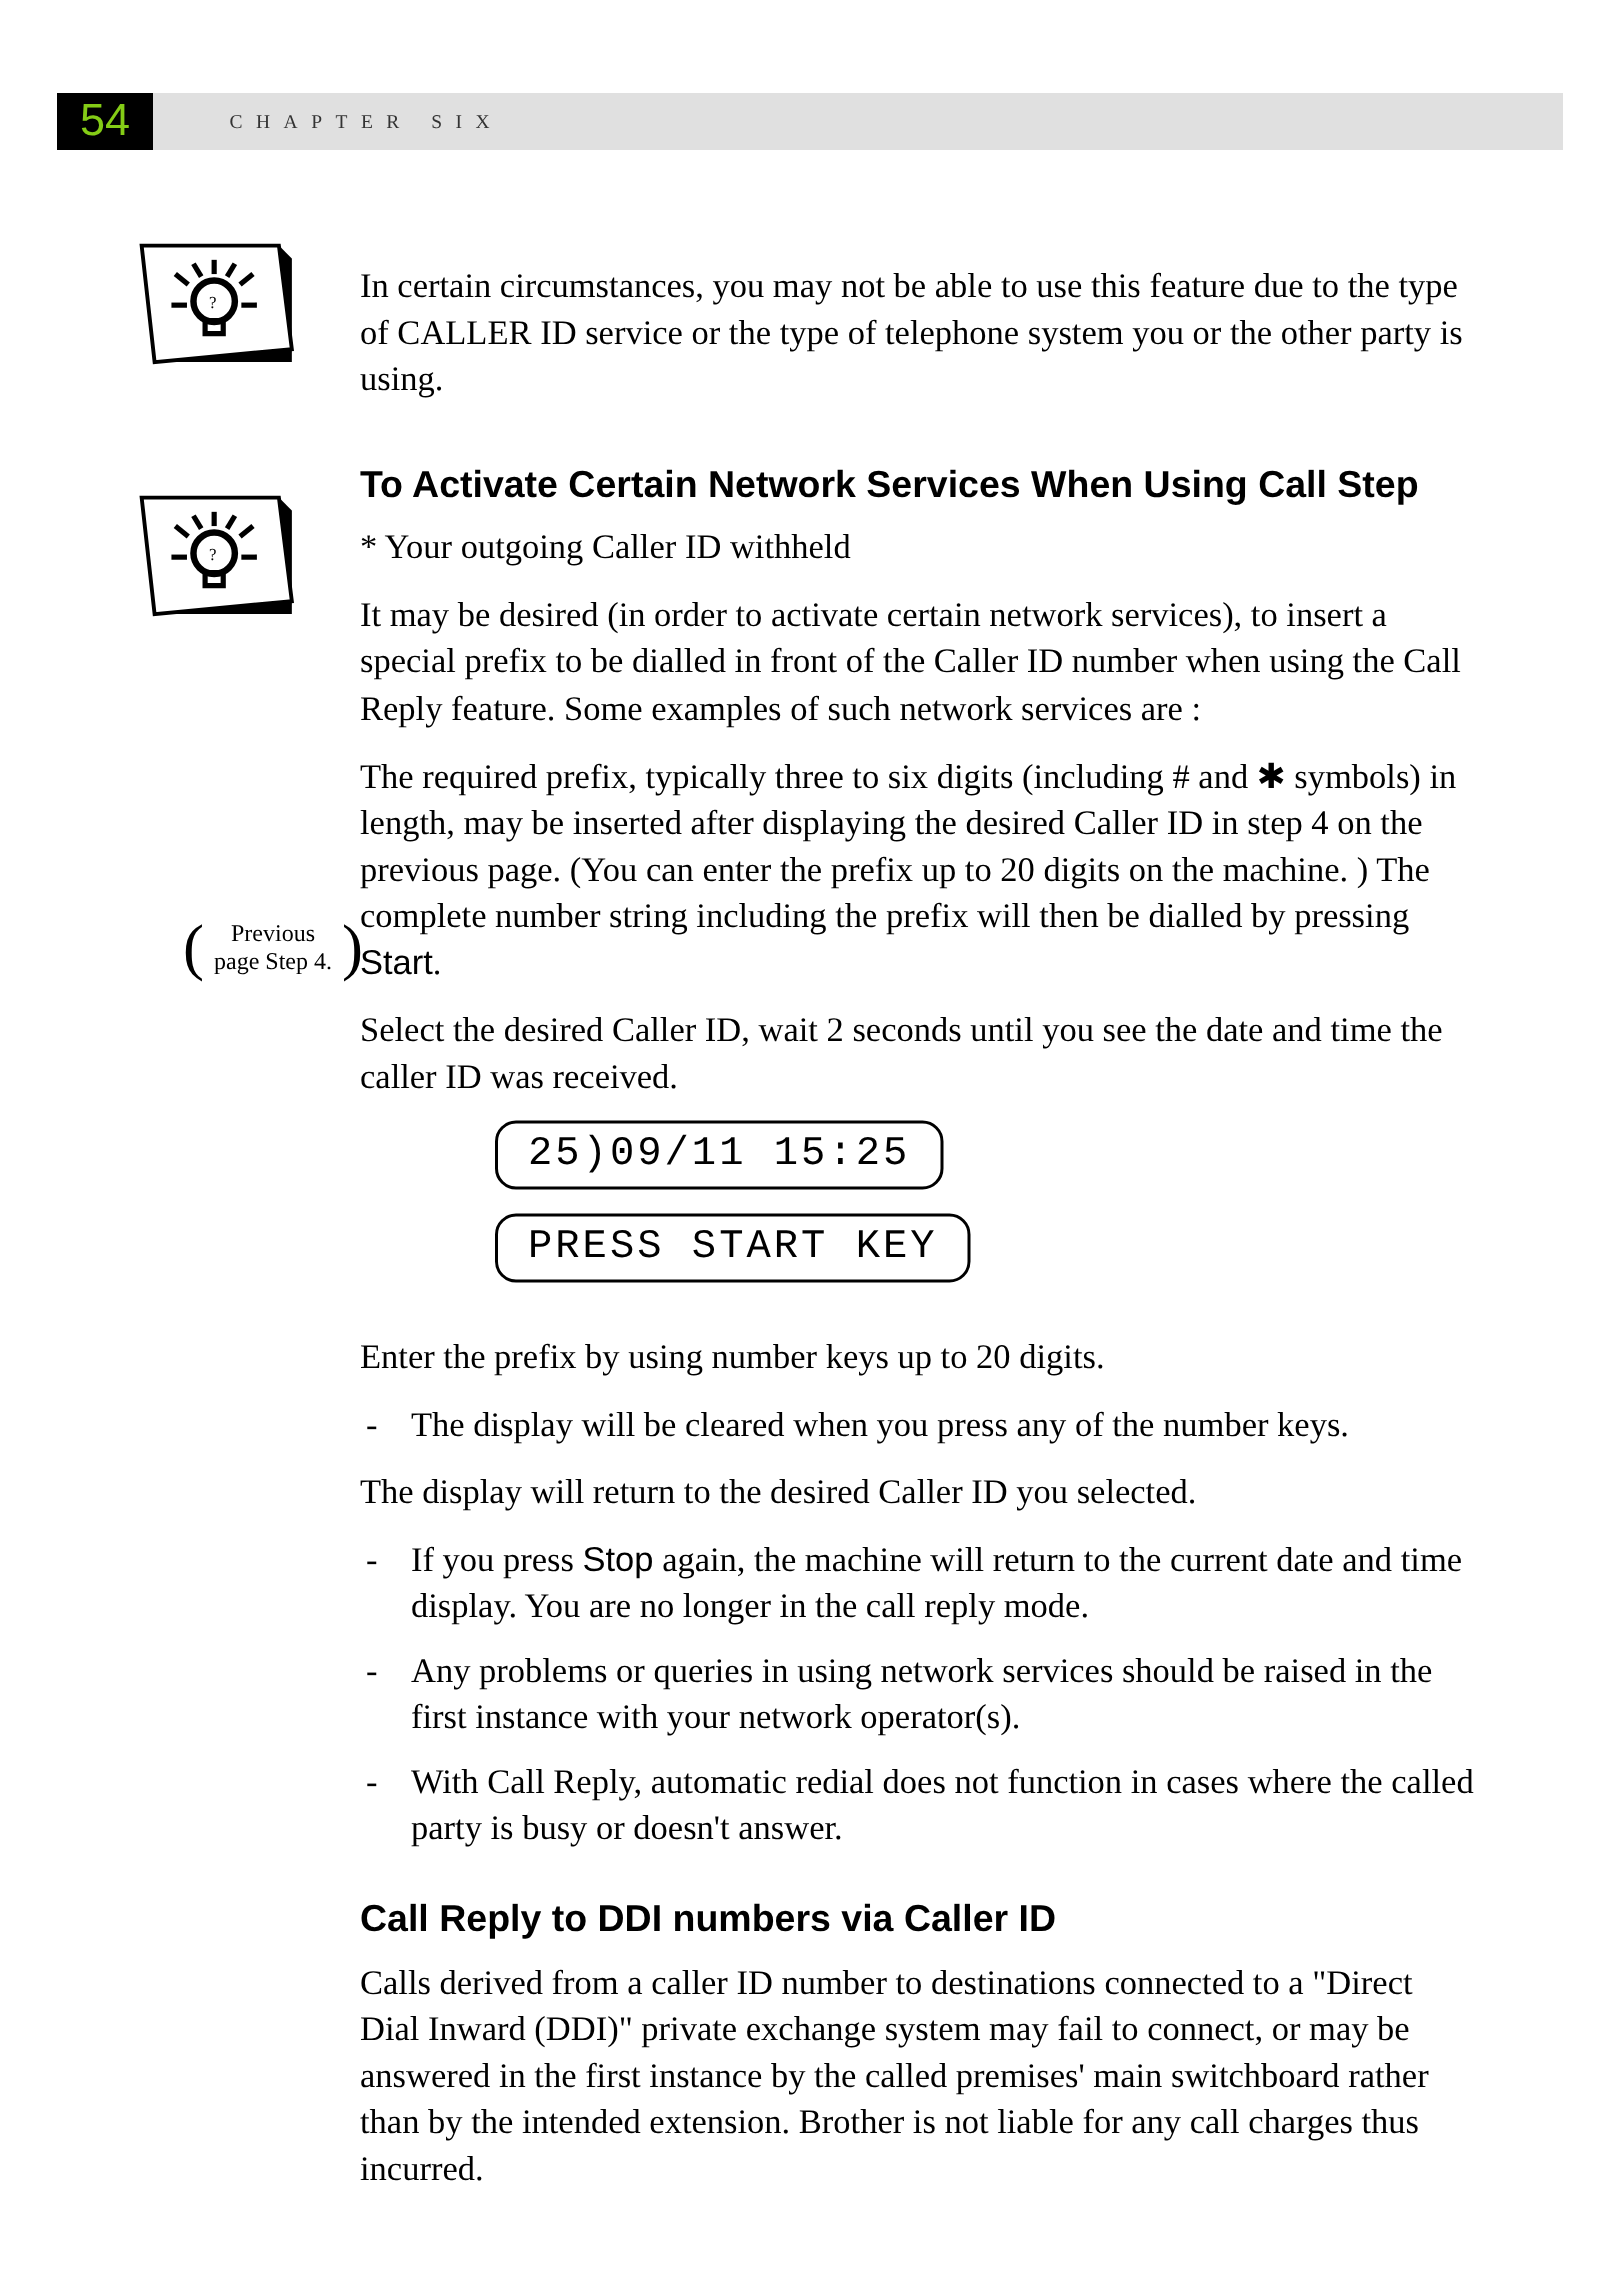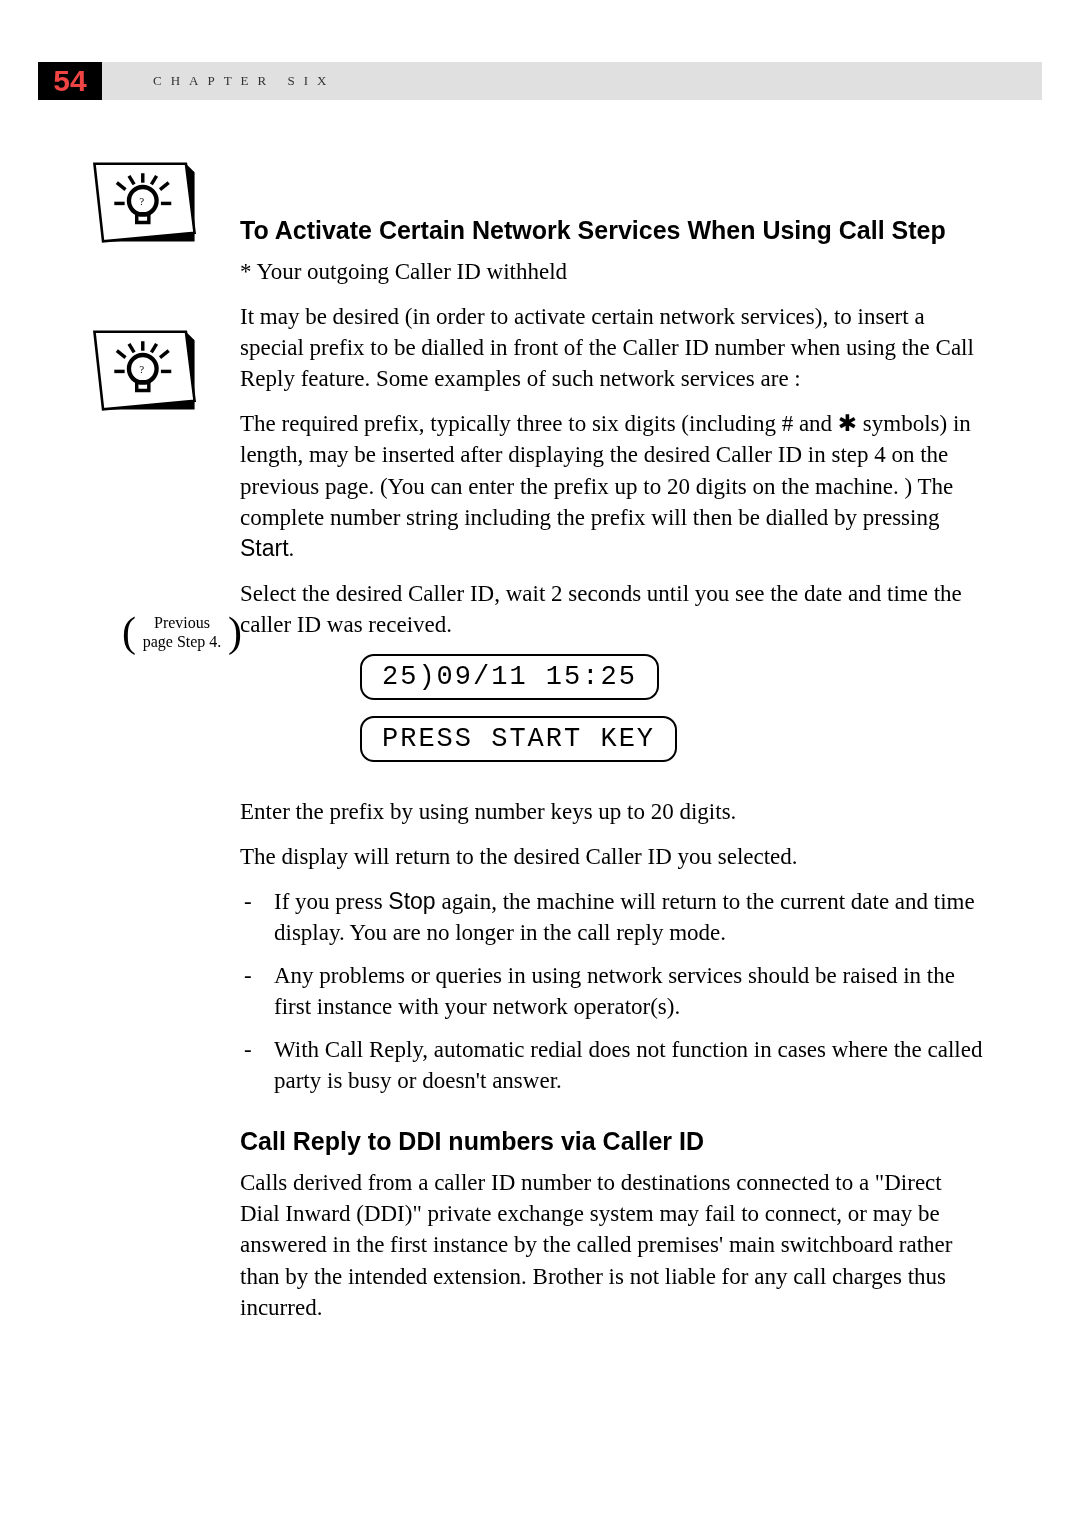--- a/index.html
+++ b/index.html
@@ -19,23 +19,23 @@
     height: 38px;
     background: #e0e0e0;
   }
   .page-num-box {
     position: absolute;
     left: 0;
     top: 0;
     bottom: 0;
     width: 64px;
     background: #000;
-    color: #ef4444;
+    color: #84cc16;
     font-family: Arial, Helvetica, sans-serif;
-    font-weight: bold;
+    font-weight: normal;
     font-size: 30px;
     display: flex;
     align-items: center;
     justify-content: center;
   }
   .chapter-label {
     position: absolute;
     left: 115px;
     top: 0;
     bottom: 0;
@@ -69,21 +69,20 @@
   .bold { font-family: Arial, Helvetica, sans-serif; font-weight: normal; }
   .lcd-box {
     border: 2.5px solid #000;
     border-radius: 14px;
     padding: 6px 20px;
     font-family: "Courier New", Courier, monospace;
     font-size: 27px;
     letter-spacing: 2px;
     display: inline-block;
     margin-bottom: 16px;
-    margin-left: 30px;
   }
   .lcd-wrap {
     text-align: left;
     padding-left: 90px;
     margin: 12px 0 18px 0;
   }
   ul.dash {
     list-style: none;
     margin: 0 0 14px 0;
   }
@@ -182,40 +181,42 @@
 
 <div class="step-ref">
   <span class="paren-l">(</span>
   <div>Previous</div>
   <div>page Step 4.</div>
   <span class="paren-r">)</span>
 </div>
 
 <div class="content">
 
+  <p class="para">In certain circumstances, you may not be able to use this feature due to the type of CALLER ID service or the type of telephone system you or the other party is using.</p>
 
   <h2 class="h2">To Activate Certain Network Services When Using Call Step</h2>
 
   <p class="para">* Your outgoing Caller ID withheld</p>
   <p class="para">It may be desired (in order to activate certain network services), to insert a special prefix to  be dialled in front of the Caller ID number when using the Call Reply feature. Some examples of such network services are :</p>
 
   <p class="para">
     <span>The required prefix, typically three to six digits (including # and ✱ symbols) in length, may be inserted after displaying the desired Caller ID in step 4 on the previous page. (You can enter the prefix up to 20 digits on the machine. ) The complete number string including the prefix will then be dialled by pressing </span><span class="bold">Start</span><span>.</span>
   </p>
 
   <p class="para">Select the desired Caller ID, wait 2 seconds until you see the date and time the caller ID was received.</p>
 
   <div class="lcd-wrap">
     <div class="lcd-box">25)09/11 15:25</div><br>
     <div class="lcd-box">PRESS START KEY</div>
   </div>
 
   <p class="para">Enter the prefix by using number keys up to 20 digits.</p>
 
   <ul class="dash">
+    <li>The display will be cleared when you press any of the number keys.</li>
   </ul>
 
   <p class="para">The display will return to the desired Caller ID you selected.</p>
 
   <ul class="dash">
     <li>
       <span>If you press </span><span class="bold">Stop</span><span> again, the machine will return to the current date and time display. You are no longer in the call reply mode.</span>
     </li>
     <li>Any problems or queries in using network services should be raised in the first instance with your network operator(s).</li>
     <li>With Call Reply, automatic redial does not function in cases where the called party is busy or doesn't answer.</li>

